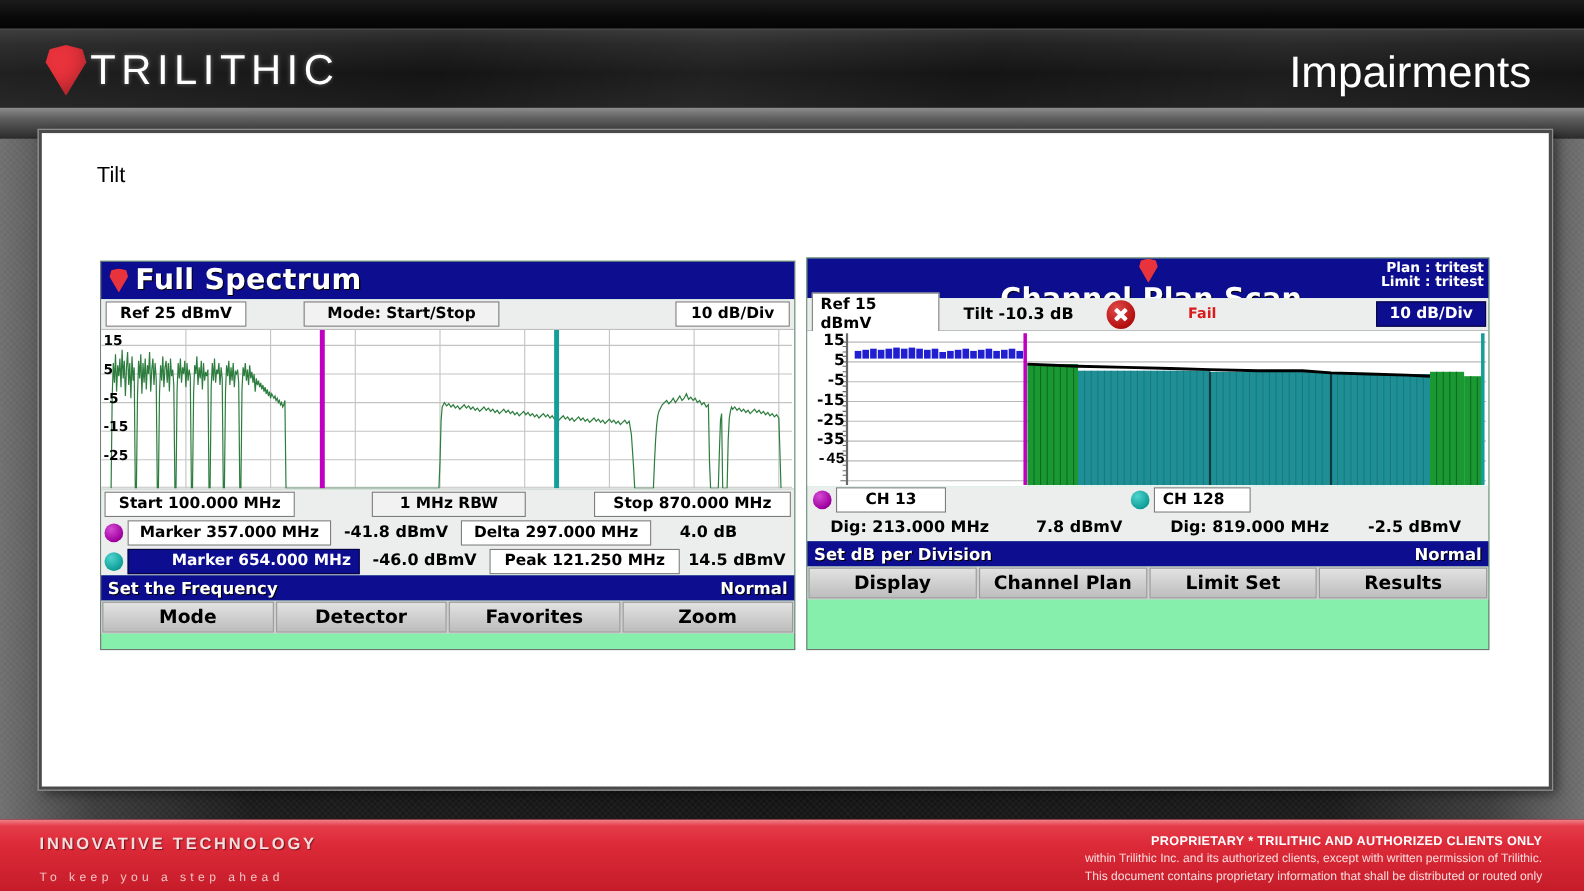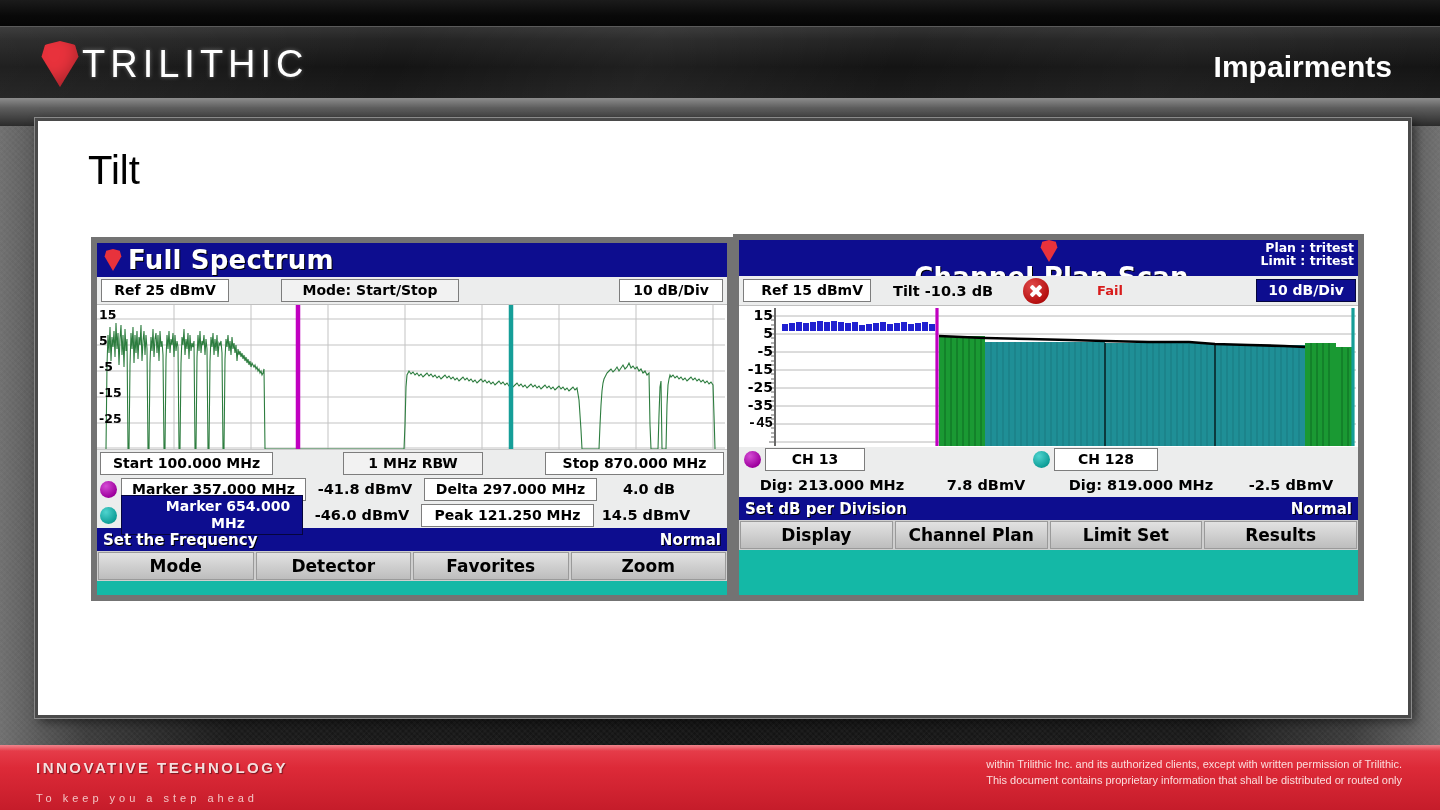--- a/index.html
+++ b/index.html
@@ -19,38 +19,38 @@
   .header:after{content:"";position:absolute;inset:0;
     background:linear-gradient(115deg,rgba(255,255,255,0.055) 0%,rgba(255,255,255,0) 28%,
       rgba(255,255,255,0.05) 45%,rgba(255,255,255,0) 62%,rgba(255,255,255,0.035) 80%,rgba(255,255,255,0) 100%);}
   .hdr-logo{position:absolute;left:38px;top:14px;display:flex;align-items:center;z-index:3;}
   .pick{width:44px;height:46px;background:#e8323c;
     border-radius:46% 46% 50% 50% / 34% 34% 66% 66%;
     clip-path:polygon(50% 100%,8% 34%,16% 8%,50% 0%,84% 8%,92% 34%);
     box-shadow:inset -6px -8px 14px rgba(0,0,0,.25);}
   .brand{color:#fff;font-size:38px;letter-spacing:5px;font-weight:400;
     text-shadow:0 0 4px rgba(255,255,255,.35);}
-  .hdr-title{position:absolute;right:48px;top:40px;color:#fff;font-size:30px;z-index:3;
-    transform:translateY(-50%);font-weight:700;}
+  .hdr-title{position:absolute;right:48px;top:40px;color:#fff;font-size:40px;z-index:3;
+    transform:translateY(-50%);font-weight:400;}
   .subbar{position:absolute;left:0;top:98px;width:1440px;height:28px;
     background:linear-gradient(180deg,#8d8d8d 0%,#5e5e5e 35%,#2b2b2b 100%);}
   .sidel{position:absolute;left:0;top:126px;width:1440px;height:619px;
     background:linear-gradient(90deg,#6f6f6f 0%,#3c3c3c 6%,#1a1a1a 16%,#141414 50%,#1a1a1a 84%,#3c3c3c 94%,#6f6f6f 100%);}
   .carbon{position:absolute;inset:0;
     background-image:
       repeating-linear-gradient(45deg,rgba(255,255,255,.022) 0 2px,rgba(0,0,0,0) 2px 4px),
       repeating-linear-gradient(-45deg,rgba(255,255,255,.018) 0 2px,rgba(0,0,0,0) 2px 4px);}
 
   
   .card{position:absolute;left:35px;top:118px;width:1370px;height:594px;background:#fff;
     border:3px solid #4a4a4a;box-shadow:0 0 0 1px #8a8a8a, 4px 4px 10px rgba(0,0,0,.5);}
-  .slide-title{position:absolute;left:50px;top:27px;font-size:40px;color:#000;}
+  .slide-title{position:absolute;left:50px;top:27px;font-size:20px;color:#000;}
 
   
-  .panel{position:absolute;background:#14b8a6;border:6px solid #737373;
+  .panel{position:absolute;background:#86efac;border:1px solid #737373;
     font-family:"DejaVu Sans", sans-serif;}
   #panel-left{left:53px;top:116px;width:630px;height:352px;}
   #panel-right{left:695px;top:113px;width:619px;height:355px;}
 
   .titlebar{position:relative;height:34px;background:#0d0d8f;display:flex;align-items:center;
     padding-left:6px;box-sizing:border-box;}
   #panel-right .titlebar{height:36px;flex-direction:column;}
   .tb-pick{width:20px;height:22px;background:#e8323c;margin-right:5px;flex:0 0 auto;
     clip-path:polygon(50% 100%,8% 34%,16% 8%,50% 0%,84% 8%,92% 34%);}
   .tb-text{color:#fff;font-size:26px;font-weight:bold;letter-spacing:.2px;
@@ -189,21 +189,21 @@
         <div class="inforow">
           <div class="dot dot-magenta"></div>
           <div class="chip" style="width:185px;text-align:center;">Marker 357.000 MHz</div>
           <div class="plain" style="width:110px;text-align:center;">-41.8 dBmV</div>
           <div class="chip" style="width:173px;text-align:center;">Delta 297.000 MHz</div>
           <div class="plain" style="width:96px;text-align:center;">4.0 dB</div>
         </div>
 
         <div class="inforow">
           <div class="dot dot-teal"></div>
-          <div class="chip chip-blue" style="width:182px;text-align:center;padding-left:39px;">Marker 654.000 MHz</div>
+          <div class="chip chip-blue" style="width:211px;text-align:center;padding-left:39px;">Marker 654.000 MHz</div>
           <div class="plain" style="width:110px;text-align:center;">-46.0 dBmV</div>
           <div class="chip" style="width:173px;text-align:center;">Peak 121.250 MHz</div>
           <div class="plain" style="width:96px;text-align:center;">14.5 dBmV</div>
         </div>
       </div>
 
       <div class="statusbar">
         <span>Set the Frequency</span>
         <span>Normal</span>
       </div>
@@ -221,21 +221,21 @@
       <div class="titlebar">
         <div class="tb-pick"></div>
         <div class="tb-text">Channel Plan Scan</div>
         <div class="tb-right">
           <div>Plan : tritest</div>
           <div>Limit : tritest</div>
         </div>
       </div>
 
       <div class="row-ctl" style="height:29px;">
-        <div class="chip" style="margin-left:4px;width:128px;text-align:right;">Ref 15 dBmV</div>
+        <div class="chip" style="margin-left:4px;width:116px;text-align:left;">Ref 15 dBmV</div>
         <div class="plain" style="margin-left:22px;">Tilt -10.3 dB</div>
         <div class="xbtn" style="margin-left:30px;"></div>
         <div class="fail" style="margin-left:48px;">Fail</div>
         <div class="chip chip-blue" style="position:absolute;right:2px;width:100px;text-align:center;">10 dB/Div</div>
       </div>
 
       <div class="graph" id="graph-right">
         <svg width="617" height="141" viewBox="0 0 617 141">
           <rect x="0" y="0" width="617" height="141" fill="#ffffff"></rect>
           <g stroke="#b8b8b8" stroke-width="1">
@@ -405,21 +405,21 @@
         <div class="ylab" style="top:73px;">-25</div>
         <div class="ylab" style="top:91px;">-35</div>
         <div class="ylab" style="top:109px;font-family:Liberation Mono, monospace;">-45</div>
       </div>
 
       <div class="footer-rows">
         <div class="inforow" style="height:25px;">
           <div class="dot dot-magenta" style="margin-left:2px;"></div>
           <div class="chip" style="width:100px;text-align:center;">CH 13</div>
           <div class="dot dot-teal" style="margin-left:164px;"></div>
-          <div class="chip" style="width:104px;text-align:center;">CH 128</div>
+          <div class="chip" style="width:88px;text-align:left;">CH 128</div>
         </div>
         <div class="inforow" style="height:25px;">
           <div class="plain" style="width:180px;text-align:center;">Dig: 213.000 MHz</div>
           <div class="plain" style="width:120px;text-align:center;">7.8 dBmV</div>
           <div class="plain" style="width:182px;text-align:center;">Dig: 819.000 MHz</div>
           <div class="plain" style="width:110px;text-align:center;">-2.5 dBmV</div>
         </div>
       </div>
 
       <div class="statusbar">
@@ -435,18 +435,19 @@
       </div>
     </div>
   </div>
 
   <div class="redbar">
     <div class="foot-left">
       <div class="foot-tag">INNOVATIVE TECHNOLOGY</div>
       <div class="foot-sub">To keep you a step ahead</div>
     </div>
     <div class="foot-right">
+      <div class="foot-r1">PROPRIETARY * TRILITHIC AND AUTHORIZED CLIENTS ONLY</div>
       <div class="foot-r2">within Trilithic Inc. and its authorized clients, except with written permission of Trilithic.</div>
       <div class="foot-r2">This document contains proprietary information that shall be distributed or routed only</div>
     </div>
   </div>
 
 </div>
 
 </body></html>

